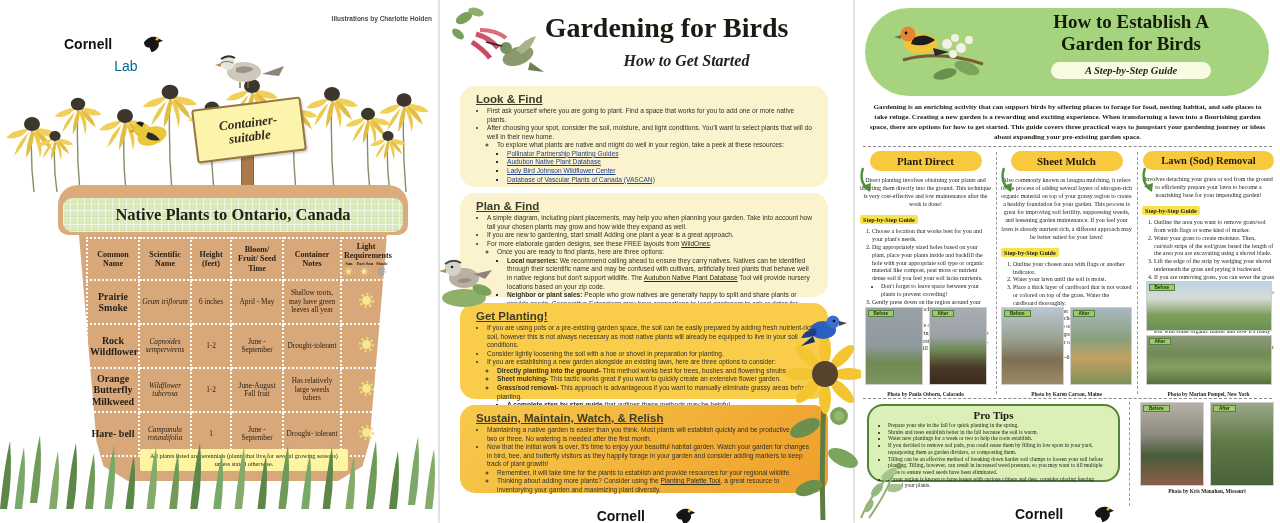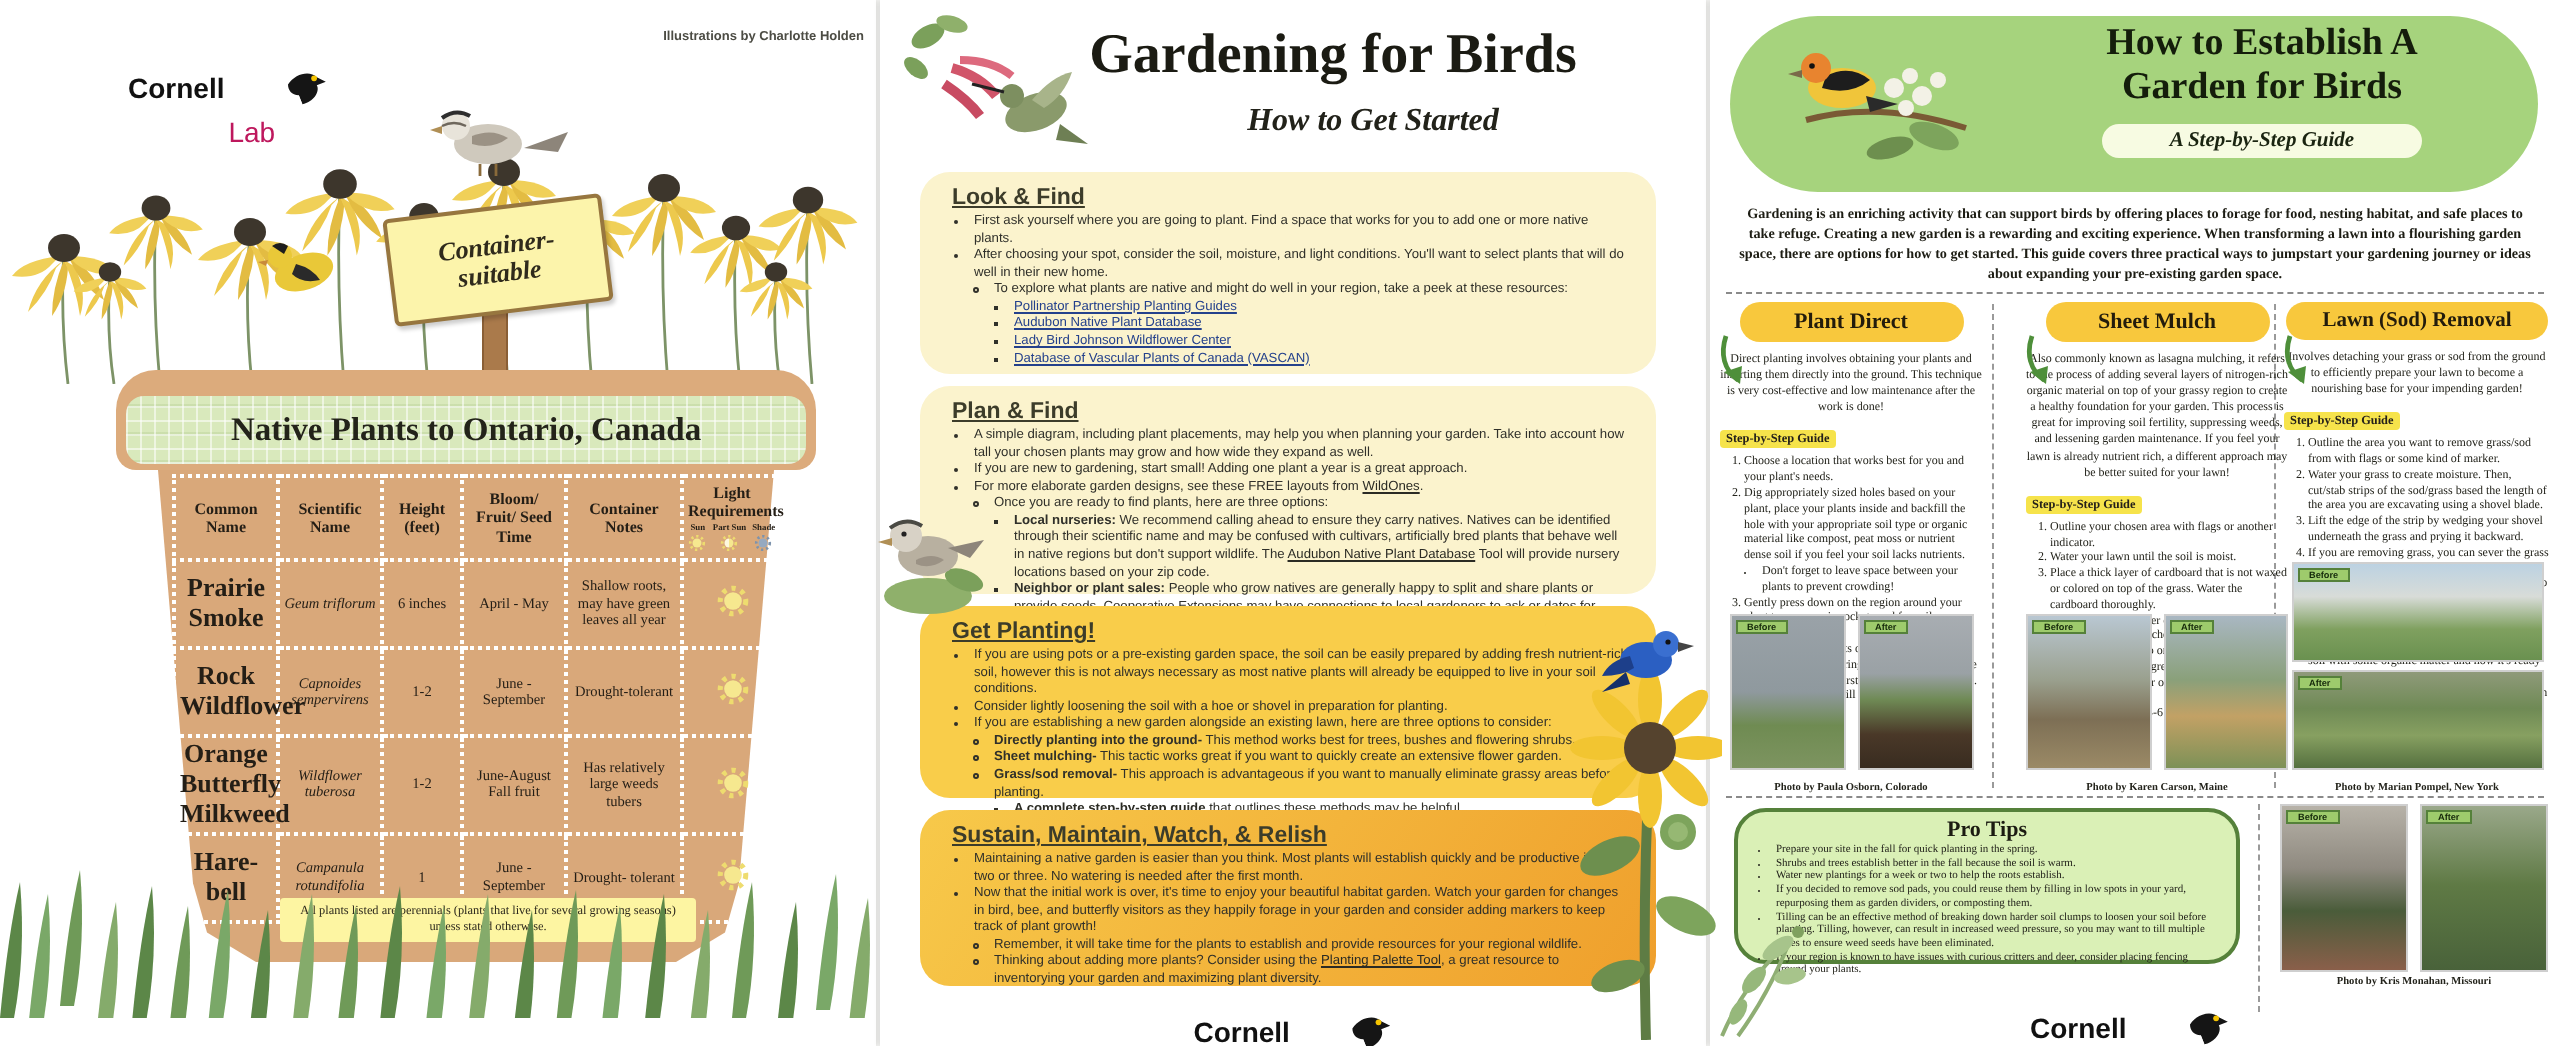--- a/index.html
+++ b/index.html
@@ -5,38 +5,38 @@
   html,body{margin:0;padding:0;}
   body{width:1280px;height:523px;overflow:hidden;background:#f6f6f4;font-family:"Liberation Sans",sans-serif;position:relative;}
   .page{position:absolute;top:0;height:523px;background:#fff;box-shadow:0 0 3px rgba(0,0,0,.15);}
   #pgL{left:0;width:438px;}
   #pgM{left:440px;width:413px;}
   #pgR{left:855px;width:473px;}
 
   
   .cl-logo{display:flex;align-items:center;gap:2px;}
   .cl-logo .cornell{font-weight:bold;font-size:14px;color:#111;}
-  .cl-logo .lab{font-size:14px;color:#be185d;margin-top:44px;}
+  .cl-logo .lab{font-size:14px;color:#0369a1;margin-top:44px;}
   .cl-logo svg{margin-left:2px;}
 
   
   #pgL .cl-logo{position:absolute;left:64px;top:14px;}
   .credit{position:absolute;right:6px;top:15px;font-size:6.5px;font-weight:bold;color:#4c4c44;}
   .meadow{position:absolute;left:0;top:44px;width:438px;height:148px;}
   .sign{position:absolute;left:194px;top:103px;width:106px;height:50px;background:#fcf4ab;border:2px solid #97763f;border-radius:3px;transform:rotate(-7deg);display:flex;flex-direction:column;align-items:center;justify-content:center;font-family:"Liberation Serif",serif;font-style:italic;font-weight:bold;font-size:13px;line-height:1.1;color:#2f2a1c;box-shadow:1px 2px 2px rgba(0,0,0,.2);z-index:4;}
   .sign-post{position:absolute;left:241px;top:150px;width:11px;height:44px;background:#aa7a4b;border:1px solid #8a5f36;z-index:3;}
   .rim{position:absolute;left:58px;top:185px;width:350px;height:50px;background:#dcab7c;border-radius:20px 20px 10px 10px;z-index:5;}
   .rim-band{position:absolute;left:5px;right:5px;top:13px;bottom:3px;border-radius:9px;background-color:#d9e9bc;background-image:repeating-linear-gradient(0deg,rgba(255,255,255,.55) 0 1px,transparent 1px 7px),repeating-linear-gradient(90deg,rgba(255,255,255,.55) 0 1px,transparent 1px 7px),repeating-linear-gradient(0deg,rgba(140,175,100,.18) 0 2px,transparent 2px 14px);display:flex;align-items:center;justify-content:center;}
   .rim-title{font-family:"Liberation Serif",serif;font-weight:bold;font-size:16.5px;color:#23231a;}
   .pot{position:absolute;left:58px;top:235px;width:350px;height:246px;background:#d9a87a;clip-path:polygon(6% 0,94% 0,89% 84%,87% 94%,80% 100%,20% 100%,13% 94%,11% 84%);z-index:2;}
   .ptable{position:absolute;left:86px;top:237px;width:304px;border-collapse:collapse;font-family:"Liberation Serif",serif;color:#241e16;z-index:6;table-layout:fixed;}
   .ptable th,.ptable td{border:2px dotted #fff;text-align:center;vertical-align:middle;padding:1px 2px;}
   .ptable thead th{font-size:8px;font-weight:bold;line-height:1.15;height:38px;}
   .ptable td{font-size:7.3px;line-height:1.15;height:40px;}
-  .ptable td.common{font-weight:bold;font-size:13px;}
+  .ptable td.common{font-weight:bold;font-size:10px;}
   .ptable td.sci{font-style:italic;}
   .legend{display:flex;justify-content:center;gap:3px;margin-top:1px;}
   .leg{display:flex;flex-direction:column;align-items:center;font-size:4.4px;font-weight:bold;gap:1px;}
   .footnote{position:absolute;left:140px;top:449px;width:196px;background:#fdf5a2;border-radius:2px;padding:3px 6px;font-family:"Liberation Serif",serif;font-size:6.2px;line-height:1.25;text-align:center;color:#2c281c;z-index:7;}
   .grassL{position:absolute;left:0;bottom:14px;width:438px;height:82px;z-index:8;}
 
   
   .m-title{position:absolute;top:12px;left:0;right:0;text-align:center;font-family:"Liberation Serif",serif;font-weight:bold;font-size:28px;color:#1b1b13;padding-left:40px;}
   .m-sub{position:absolute;top:52px;left:110px;right:30px;text-align:center;font-family:"Liberation Serif",serif;font-style:italic;font-weight:bold;font-size:16px;color:#22221a;}
   .humm{position:absolute;left:6px;top:4px;width:100px;height:84px;}
@@ -59,21 +59,21 @@
   
   .r-header{position:absolute;left:10px;top:8px;width:404px;height:88px;background:#a6d37d;border-radius:44px;}
   .tanager{position:absolute;left:28px;top:10px;width:112px;height:72px;}
   .r-title{position:absolute;left:152px;top:11px;width:248px;text-align:center;font-family:"Liberation Serif",serif;font-weight:bold;font-size:19px;line-height:1.18;color:#141d0b;}
   .r-pill{position:absolute;left:196px;top:62px;width:160px;background:#f7fbe2;border-radius:12px;text-align:center;font-family:"Liberation Serif",serif;font-style:italic;font-weight:bold;font-size:10.5px;padding:3px 0;color:#1a2410;}
   .r-intro{position:absolute;left:14px;top:102px;width:397px;font-family:Liberation Serif, serif;font-weight:bold;font-size:7.1px;line-height:1.42;text-align:center;color:#1d1d14;}
   .hdash{position:absolute;left:8px;width:409px;border-top:1px dashed #8a8a8a;}
   .vdash{position:absolute;border-left:1px dashed #9a9a9a;}
   .rcol{position:absolute;top:151px;height:246px;}
   #rc1{left:5px;width:131px;}
-  #rc2{left:158px;width:131px;}
+  #rc2{left:146px;width:131px;}
   #rc3{left:287px;width:133px;}
   .pill{margin:0 auto;width:112px;background:#f8c83d;border-radius:15px;text-align:center;font-family:"Liberation Serif",serif;font-weight:bold;font-size:11px;padding:4px 0;color:#231c0c;}
   #rc3 .pill{width:131px;font-size:10.5px;}
   .arrow{position:absolute;left:-2px;top:16px;width:18px;height:28px;}
   .cintro{font-family:"Liberation Serif",serif;font-size:6px;line-height:1.35;text-align:center;margin-top:5px;color:#24241c;}
   .sbs{display:inline-block;background:#f6e34b;font-family:"Liberation Serif",serif;font-weight:bold;font-size:6.2px;padding:1px 3px;margin-top:4px;border-radius:2px;color:#24201a;}
   ol.steps{margin:2px 0 0;padding-left:12px;font-family:"Liberation Serif",serif;font-size:6px;line-height:1.3;color:#23231b;}
   ol.steps ul{margin:0;padding-left:9px;list-style-type:disc;}
   .photos{position:absolute;bottom:12px;left:0;right:0;display:flex;gap:6px;justify-content:center;}
   .photos.stack{flex-direction:column;align-items:center;gap:4px;bottom:12px;}

